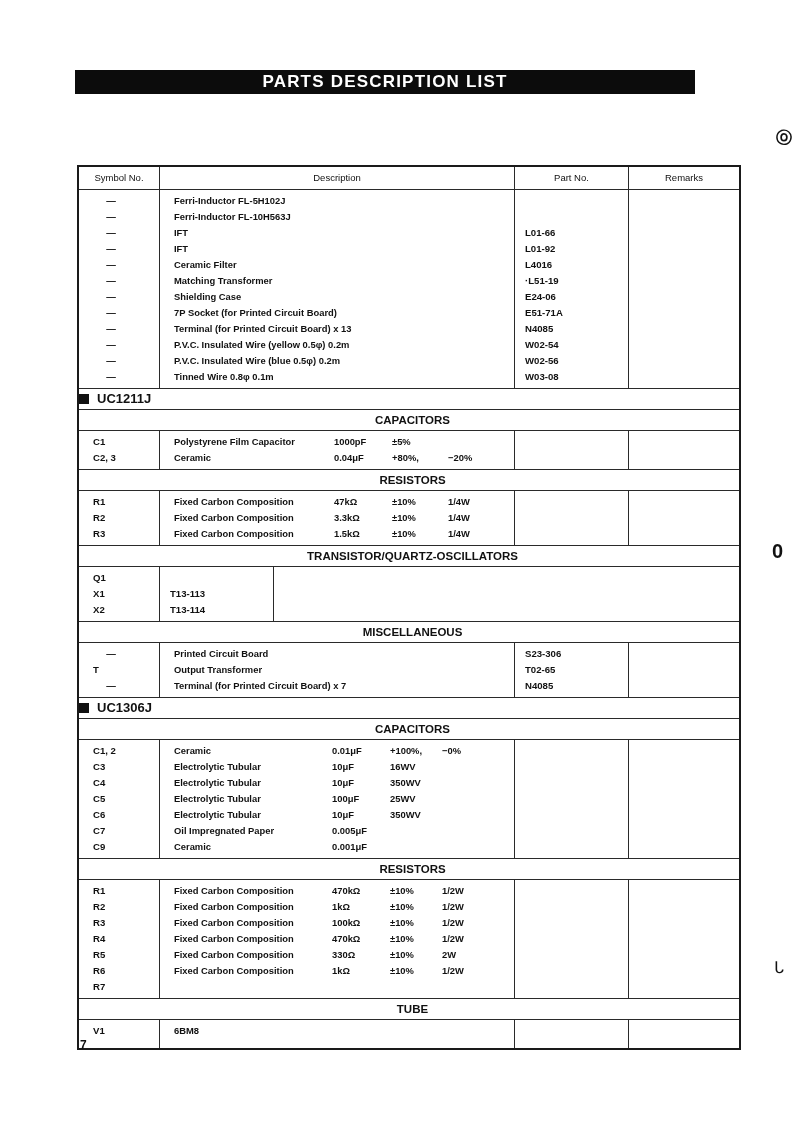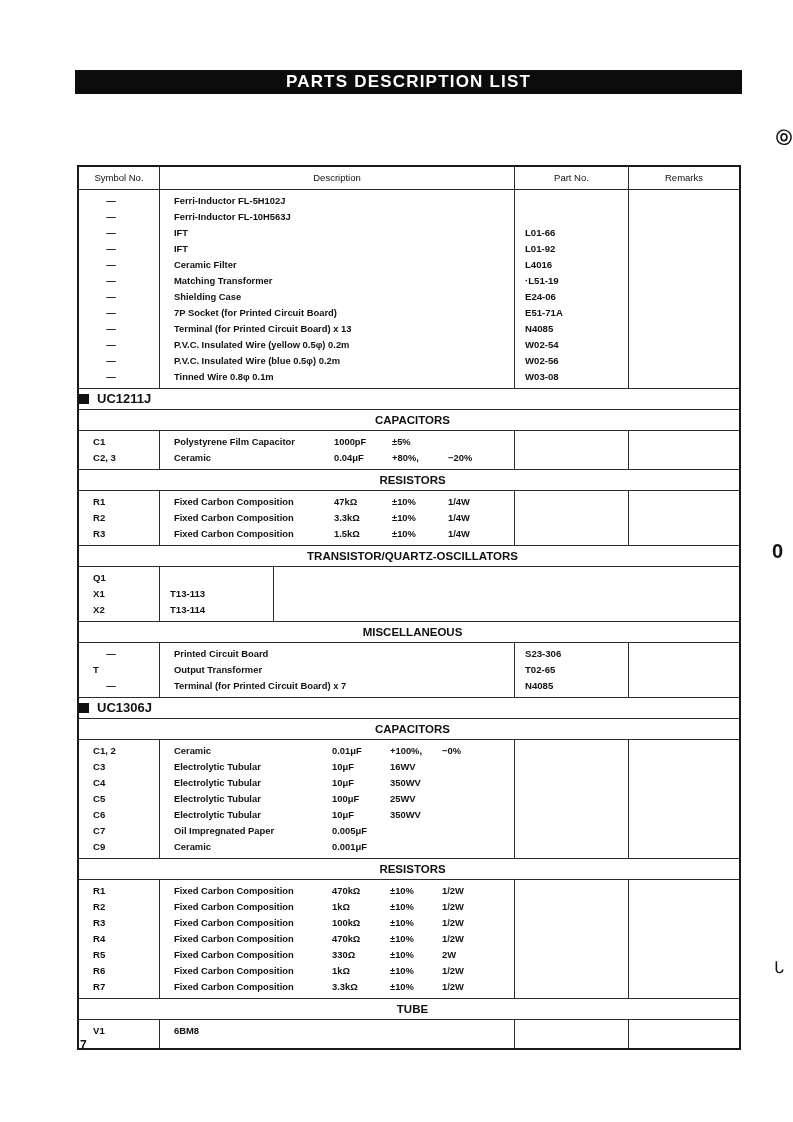--- a/index.html
+++ b/index.html
@@ -1,18 +1,18 @@
 <!DOCTYPE html>
 <html><head>
 <meta charset="utf-8">
 <style>
   html, body { margin:0; padding:0; background:#ffffff; }
   body { width:793px; height:1122px; position:relative; overflow:hidden;
          font-family:"Liberation Sans", sans-serif; color:#111; }
-  .title-bar { position:absolute; left:75px; top:70px; width:667px; height:24px;
+  .title-bar { position:absolute; left:75px; top:70px; width:620px; height:24px;
                background:#0c0c0c; color:#fff; text-align:center;
                font-weight:bold; font-size:17px; letter-spacing:1.2px; line-height:24px; }
   .tbl { position:absolute; left:77px; top:165px; width:664px;
          border:2px solid #1a1a1a; border-bottom-width:2.5px; box-sizing:border-box; }
   .row { display:flex; border-top:1px solid #2a2a2a; }
   .row:first-child { border-top:none; }
   .cell { box-sizing:border-box; font-size:9.6px; }
   .c-sym { width:81px; border-right:1px solid #2a2a2a; }
   .c-desc { width:355px; border-right:1px solid #2a2a2a; }
   .c-part { width:114px; border-right:1px solid #2a2a2a; }
@@ -225,21 +225,20 @@
         <div class="line">R6</div>
         <div class="line">R7</div>
       </div>
       <div class="cell c-desc">
         <div class="line"><span class="seg m1">Fixed Carbon Composition</span><span class="seg m2">470kΩ</span><span class="seg m3">±10%</span><span class="seg">1/2W</span></div>
         <div class="line"><span class="seg m1">Fixed Carbon Composition</span><span class="seg m2">1kΩ</span><span class="seg m3">±10%</span><span class="seg">1/2W</span></div>
         <div class="line"><span class="seg m1">Fixed Carbon Composition</span><span class="seg m2">100kΩ</span><span class="seg m3">±10%</span><span class="seg">1/2W</span></div>
         <div class="line"><span class="seg m1">Fixed Carbon Composition</span><span class="seg m2">470kΩ</span><span class="seg m3">±10%</span><span class="seg">1/2W</span></div>
         <div class="line"><span class="seg m1">Fixed Carbon Composition</span><span class="seg m2">330Ω</span><span class="seg m3">±10%</span><span class="seg">2W</span></div>
         <div class="line"><span class="seg m1">Fixed Carbon Composition</span><span class="seg m2">1kΩ</span><span class="seg m3">±10%</span><span class="seg">1/2W</span></div>
-        <div class="line"><span class="seg m1">Fixed Carbon Composition</span><span class="seg m2">3.3kΩ</span><span class="seg m3">±10%</span><span class="seg">1/2W</span></div>
       </div>
       <div class="cell c-part">
         <div class="line"></div>
         <div class="line"></div>
         <div class="line"></div>
         <div class="line"></div>
         <div class="line"></div>
         <div class="line"></div>
         <div class="line"></div>
       </div>

